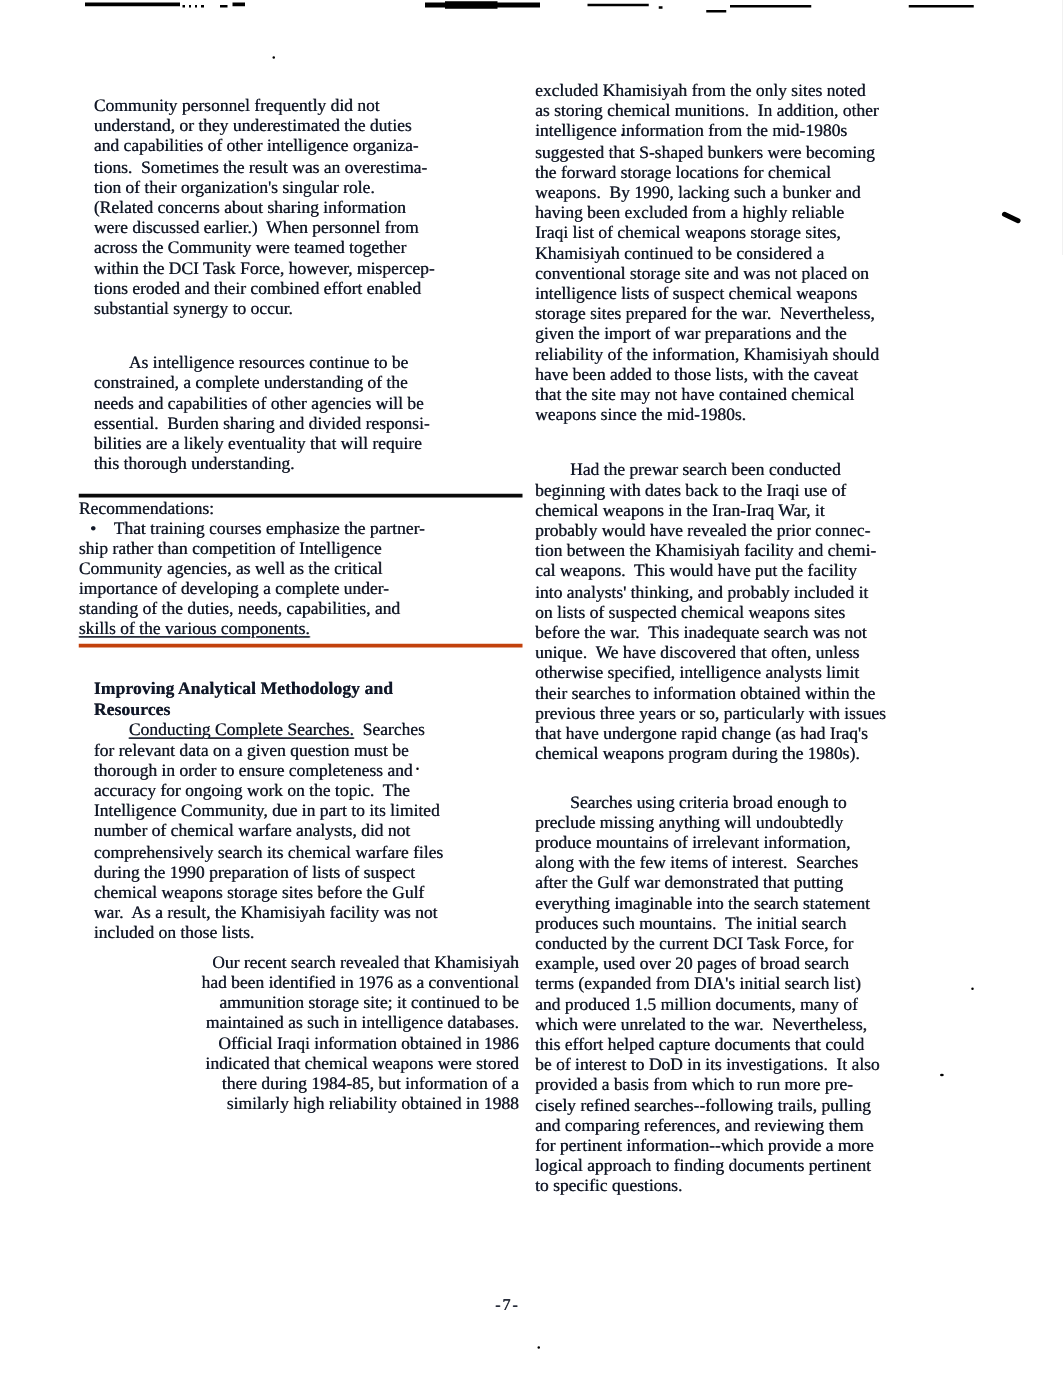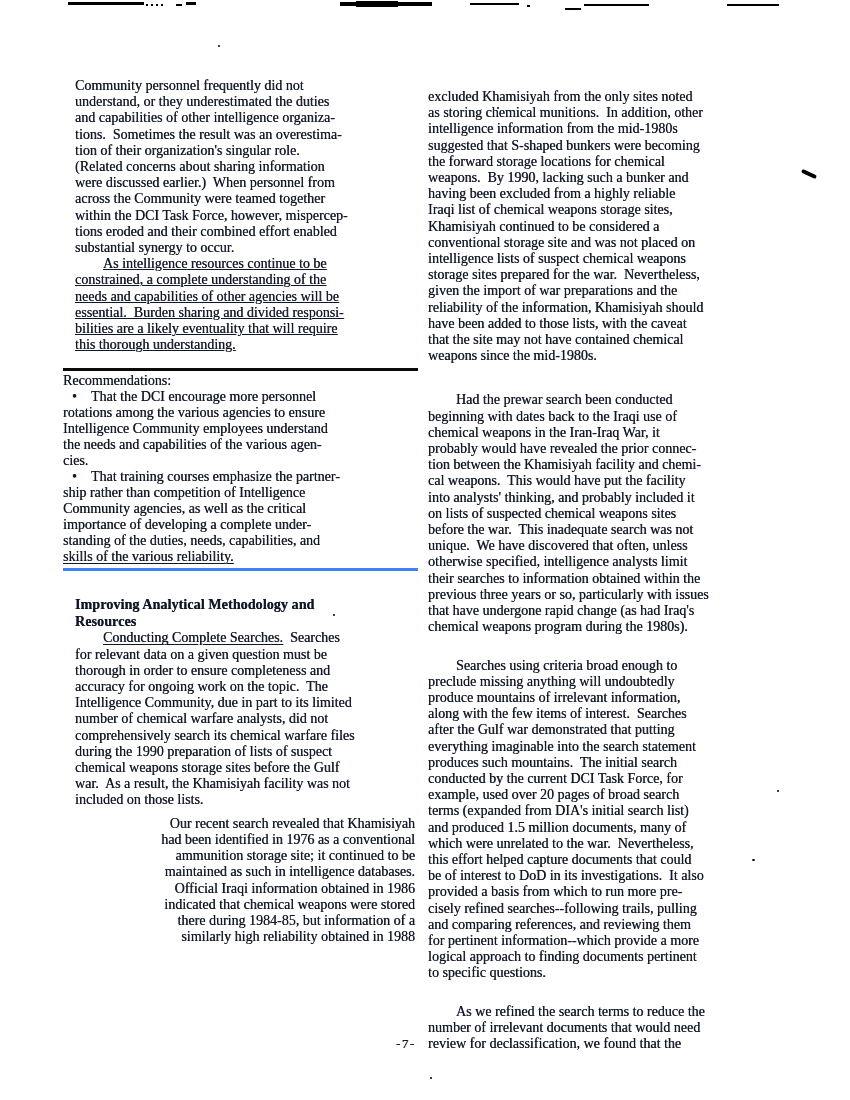--- a/index.html
+++ b/index.html
@@ -3,36 +3,36 @@
 <meta charset="utf-8">
 <style>
   html,body{margin:0;padding:0;background:#e8e8e8;}
   .page{
     position:relative;width:850px;height:1100px;background:#ffffff;
     font-family:"Liberation Serif","DejaVu Serif",serif;color:#0f172a;
     overflow:hidden;
   }
   .col{position:absolute;}
   #left-col{left:75px;top:78px;width:340px;}
-  #right-col{left:428px;top:89px;width:352px;}
+  #right-col{left:428px;top:66px;width:352px;}
   .para{
     margin:0;white-space:pre-line;font-size:14px;line-height:16.2px;
     text-align:left;
     text-shadow:0.35px 0 0 rgba(10,10,10,0.75);
   }
   .ind{text-indent:28px;}
-  .gap27{text-decoration:underline;}
+  .gap27{margin-top:27px;}
   .gap17{}
   .gap12{margin-top:28px;}
   .gap7{margin-top:7px;text-align:right;}
   .gap6{margin-top:22px;}
   .u{text-decoration:underline;text-decoration-thickness:1.4px;text-underline-offset:2px;}
   .rec-box{
     margin:15px 0 0 -12px;width:355px;box-sizing:border-box;
-    border-top:3px solid #0a0a0a;border-bottom:3px solid #3b82f6;
+    border-top:3px solid #0a0a0a;border-bottom:3px solid #c2410c;
     padding:2px 0 3px 0;
   }
   .rec-box .para{line-height:16px;}
   .rec-item .bullet{padding:0 14px 0 9px;}
   .heading{
     margin:26px 0 0 0;font-size:14px;font-weight:bold;line-height:16.5px;
     white-space:pre-line;letter-spacing:0.1px;
     text-shadow:0.3px 0 0 rgba(10,10,10,0.8);
   }
   #page-number{
@@ -88,31 +88,26 @@
 substantial synergy to occur.</p>
     <p class="para ind gap27">As intelligence resources continue to be
 constrained, a complete understanding of the
 needs and capabilities of other agencies will be
 essential.&nbsp; Burden sharing and divided responsi-
 bilities are a likely eventuality that will require
 this thorough understanding.</p>
 
     <div class="rec-box">
       <p class="para">Recommendations:</p>
-      <p class="para rec-item"><span class="bullet">•</span><span>That the DCI encourage more personnel
-rotations among the various agencies to ensure
-Intelligence Community employees understand
-the needs and capabilities of the various agen-
-cies.</span></p>
       <p class="para rec-item"><span class="bullet">•</span><span>That training courses emphasize the partner-
 ship rather than competition of Intelligence
 Community agencies, as well as the critical
 importance of developing a complete under-
 standing of the duties, needs, capabilities, and
-</span><span class="u">skills of the various reliability.</span></p>
+</span><span class="u">skills of the various components.</span></p>
     </div>
 
     <h2 class="heading">Improving Analytical Methodology and
 Resources</h2>
 
     <p class="para ind gap17"><span class="u">Conducting Complete Searches.</span><span>&nbsp; Searches
 for relevant data on a given question must be
 thorough in order to ensure completeness and
 accuracy for ongoing work on the topic.&nbsp; The
 Intelligence Community, due in part to its limited
@@ -178,19 +173,16 @@
 and produced 1.5 million documents, many of
 which were unrelated to the war.&nbsp; Nevertheless,
 this effort helped capture documents that could
 be of interest to DoD in its investigations.&nbsp; It also
 provided a basis from which to run more pre-
 cisely refined searches--following trails, pulling
 and comparing references, and reviewing them
 for pertinent information--which provide a more
 logical approach to finding documents pertinent
 to specific questions.</p>
-    <p class="para ind gap6">As we refined the search terms to reduce the
-number of irrelevant documents that would need
-review for declassification, we found that the</p>
   </div>
 
   <div id="page-number">-7-</div>
 </div>
 
 </body></html>

